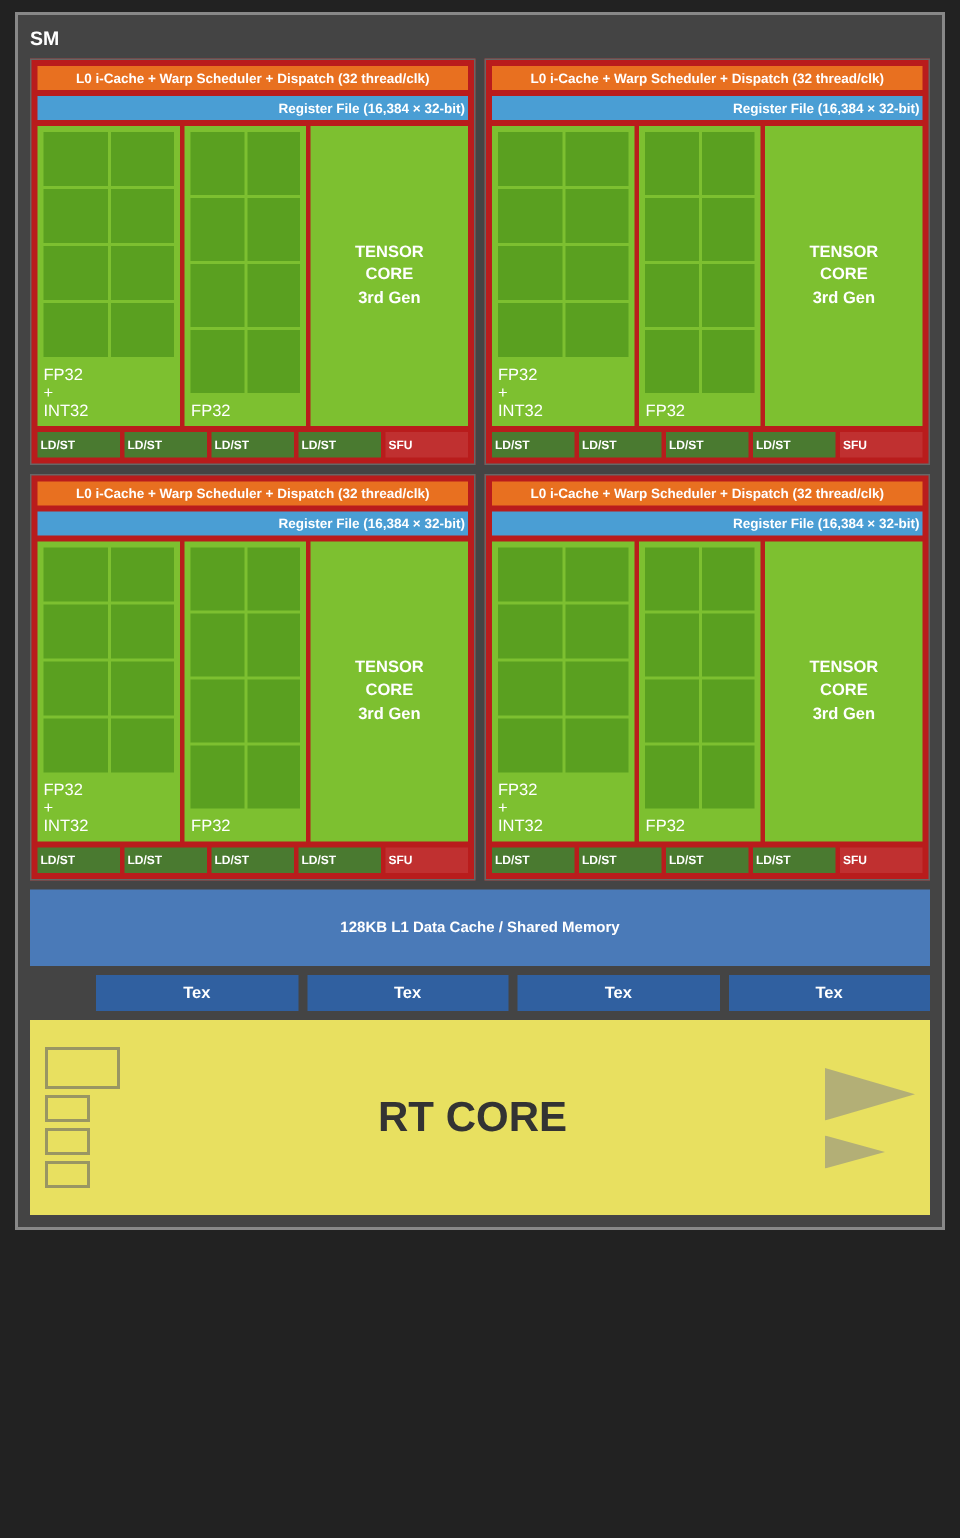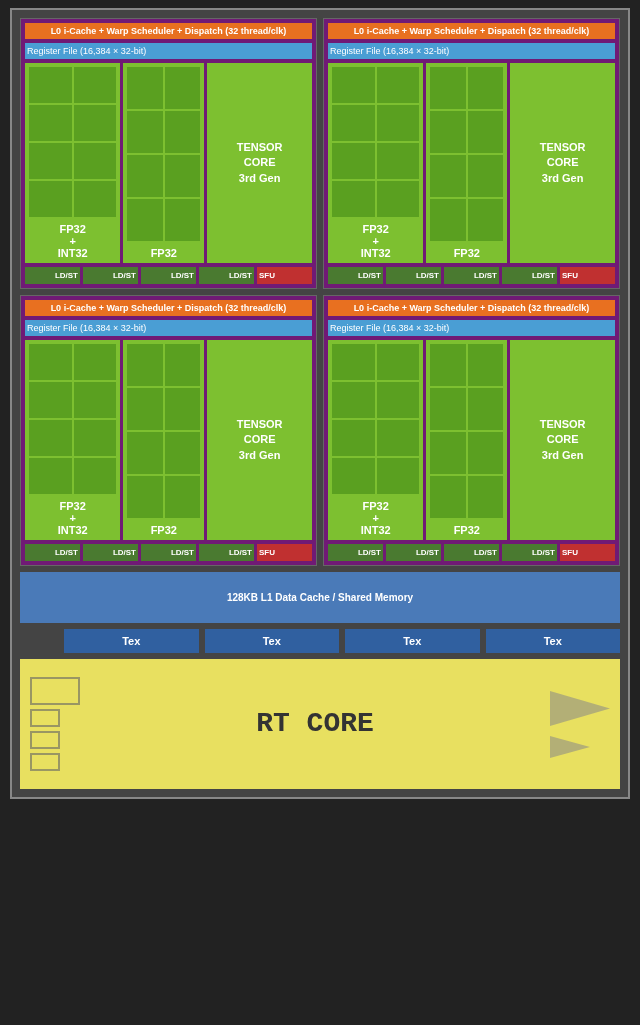--- a/index.html
+++ b/index.html
@@ -23,40 +23,40 @@
       font-weight: bold;
       margin-bottom: 6px;
     }
     .quadrant-grid {
       display: grid;
       grid-template-columns: 1fr 1fr;
       gap: 6px;
       margin-bottom: 6px;
     }
     .quadrant {
-      background: #701a75;
+      background: #b91c1c;
       border: 1px solid #666;
       padding: 4px;
     }
     .warp-scheduler-bar {
       background: #e87020;
       color: white;
       font-size: 9px;
       text-align: center;
       padding: 3px 2px;
       font-weight: bold;
       margin-bottom: 4px;
     }
     .register-file-bar {
       background: #4a9ed4;
       color: white;
       font-size: 9px;
-      text-align: left;
+      text-align: right;
       padding: 3px 2px;
-      font-weight: normal;
+      font-weight: bold;
       margin-bottom: 4px;
     }
     .compute-area {
       display: flex;
       gap: 3px;
       margin-bottom: 4px;
       height: 200px;
     }
     .fp32-int32-col {
       flex: 1.2;
@@ -79,41 +79,41 @@
       background: #7dc030;
       display: flex;
       flex-direction: column;
       justify-content: center;
       align-items: center;
       padding: 16px;
     }
     .fp32-label {
       color: white;
       font-size: 11px;
-      font-weight: bold;
-      text-align: center;
+      font-weight: normal;
+      text-align: left;
       padding-top: 4px;
     }
     .tensor-label {
       color: white;
       font-size: 11px;
       font-weight: bold;
       text-align: center;
       line-height: 1.4;
     }
     .ldst-bar {
       display: flex;
       gap: 3px;
     }
     .ldst-cell {
       flex: 1;
       background: #4a7a30;
       color: white;
       font-size: 8px;
-      text-align: right;
+      text-align: left;
       padding: 4px 2px;
       font-weight: bold;
     }
     .sfu-cell {
       flex: 1;
       background: #c03030;
       color: white;
       font-size: 8px;
       padding: 4px 2px;
       font-weight: bold;
@@ -175,40 +175,40 @@
     }
     .rt-core-label {
       text-align: center;
       flex: 1;
     }
     .rt-core-title {
       font-size: 28px;
       font-weight: bold;
       color: #333;
       line-height: 1.2;
-      font-family: Liberation Mono, monospace;
     }
     
     .fp32-int32-col {
       position: relative;
     }
     .grid-cells {
       display: grid;
       grid-template-columns: 1fr 1fr;
       gap: 2px;
       flex: 1;
     }
     .grid-cell {
       background: #5aa020;
     }
   </style>
 </head>
 <body>
 
 <div class="sm-container">
+  <div class="sm-label">SM</div>
 
   <div class="quadrant-grid">
 
     <div class="quadrant">
       <div class="warp-scheduler-bar">L0 i-Cache + Warp Scheduler + Dispatch (32 thread/clk)</div>
       <div class="register-file-bar">Register File (16,384 × 32-bit)</div>
       <div class="compute-area">
         <div class="fp32-int32-col">
           <div class="grid-cells">
             <div class="grid-cell"></div>

